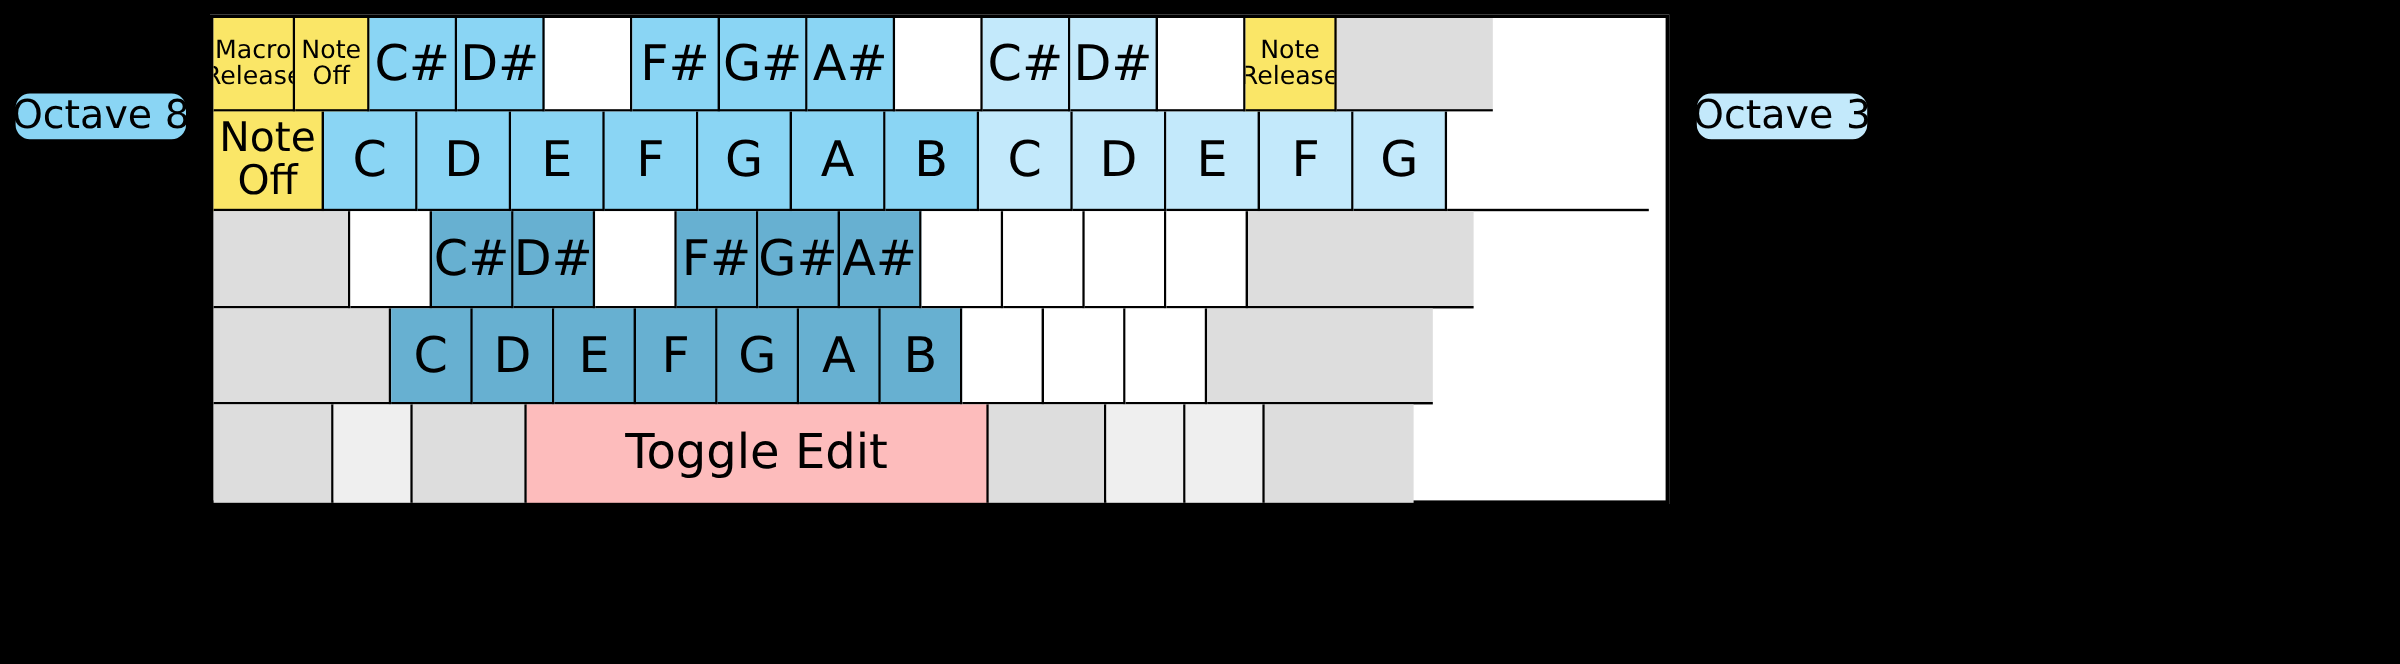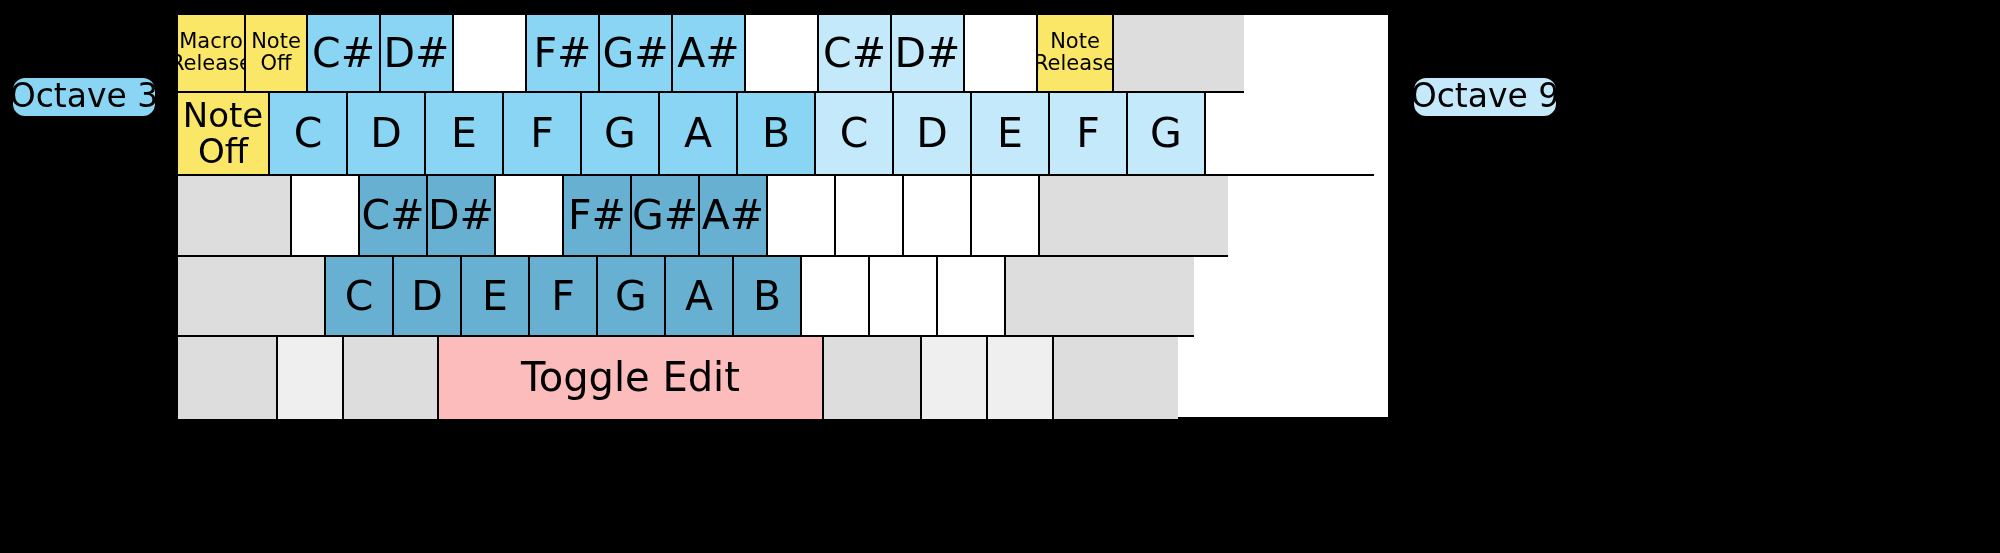--- a/index.html
+++ b/index.html
@@ -91,24 +91,24 @@
   }
   #pill-oct2 { left: 11px;   top: 76px;  width: 146px; height: 42px; }
   #pill-oct1 { left: 11px;   top: 238px; width: 146px; height: 42px; }
   #pill-oct3 { left: 1412px; top: 76px;  width: 146px; height: 42px; }
 </style>
 </head>
 <body>
 
 <div id="stage">
 
-  <div class="pill c-blue" id="pill-oct2">Octave 3</div>
+  <div class="pill c-blue" id="pill-oct2">Octave 8</div>
 
 
-  <div class="pill c-lblue" id="pill-oct3">Octave 9</div>
+  <div class="pill c-lblue" id="pill-oct3">Octave 3</div>
 
   <div class="kbd" id="keyboard">
       <div class="krow" style="top: 0px; height: 78px;">
         <div class="cell c-yellow t-small" style="left: 0px; width: 68px;">Macro
 Release</div>
         <div class="cell c-yellow t-small" style="left: 68px; width: 62px;">Note
 Off</div>
         <div class="cell c-blue t-big" style="left: 130px; width: 73px;">C#</div>
         <div class="cell c-blue t-big" style="left: 203px; width: 73px;">D#</div>
         <div class="cell c-white t-big" style="left: 276px; width: 73px;"></div>

